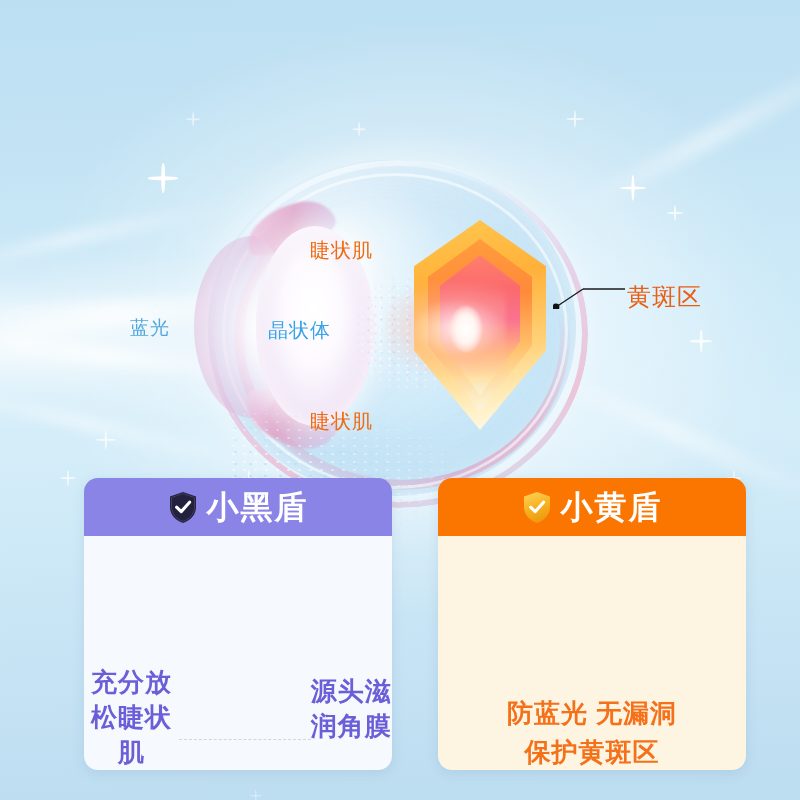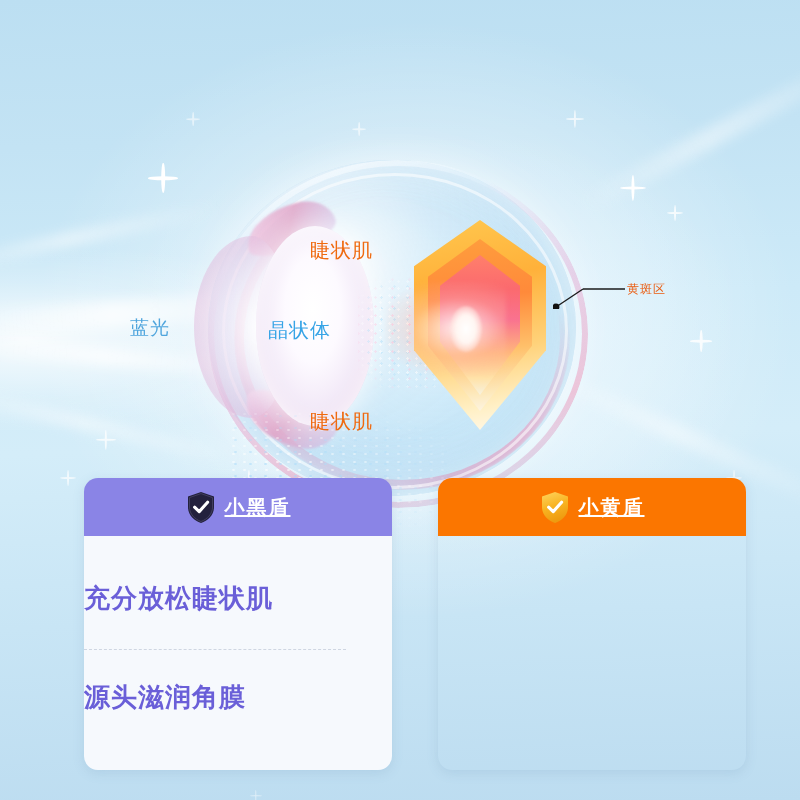--- a/index.html
+++ b/index.html
@@ -208,21 +208,21 @@
   .lbl {
     position: absolute;
     font-weight: 400;
     letter-spacing: 1px;
     white-space: nowrap;
   }
   .lbl-bluelight { left: 130px; top: 315px; font-size: 19px; color: #4fa5dd; }
   .lbl-lens      { left: 268px; top: 317px; font-size: 20px; color: #37a4e6; }
   .lbl-cil-top   { left: 310px; top: 237px; font-size: 20px; color: #ef6a10; }
   .lbl-cil-bot   { left: 310px; top: 408px; font-size: 20px; color: #ef6a10; }
-  .lbl-macula    { left: 627px; top: 281px; font-size: 12px; color: #ea5d12; }
+  .lbl-macula    { left: 627px; top: 281px; font-size: 24px; color: #ea5d12; }
 
   .leader {
     position: absolute;
     left: 553px; top: 285px;
     width: 74px; height: 24px;
     pointer-events: none;
   }
 
   
   #cards {
@@ -244,33 +244,32 @@
     height: 58px;
     display: flex;
     align-items: center;
     justify-content: center;
     gap: 9px;
   }
   .head-purple { background: #8a84e6; }
   .head-orange { background: #fb7600; }
   .card-head .head-title {
     color: #ffffff;
-    font-size: 20px;
+    font-size: 32px;
     font-weight: 700;
     letter-spacing: 2px;
     line-height: 1;
-    text-decoration: underline;
   }
   .shield-ico { width: 30px; height: 33px; display: block; }
 
   .card-body {
     height: 234px;
     display: flex;
-    flex-direction: column;
-    align-items: flex-start;
+    flex-direction: row;
+    align-items: flex-end;
     justify-content: center;
   }
   .body-light { background: #f6f9fd; }
   .body-cream { background: #fdf4e2; }
 
   .feat {
     font-size: 26px;
     font-weight: 700;
     letter-spacing: 1px;
     line-height: 1.35;
@@ -393,16 +392,22 @@
               <stop offset="0%" stop-color="#ffd45e"></stop>
               <stop offset="55%" stop-color="#f8b321"></stop>
               <stop offset="100%" stop-color="#ee9b10"></stop>
             </linearGradient>
           </defs>
           <path d="M15 1 L28 5.5 V16 C28 24 22 29.5 15 32 C8 29.5 2 24 2 16 V5.5 Z" fill="url(#goldgrad)"></path>
           <path d="M8.6 16.2 L13.2 20.6 L21.6 11.2" fill="none" stroke="#ffffff" stroke-width="3.1" stroke-linecap="round" stroke-linejoin="round"></path>
         </svg>
         <span class="head-title">小黄盾</span>
       </div>
+      <div class="card-body body-cream">
+        <div class="stack-2">
+          <div class="feat feat-orange">防蓝光 无漏洞</div>
+          <div class="feat feat-orange">保护黄斑区</div>
+        </div>
+      </div>
     </div>
 
   </div>
 </div>
 
 </body></html>

